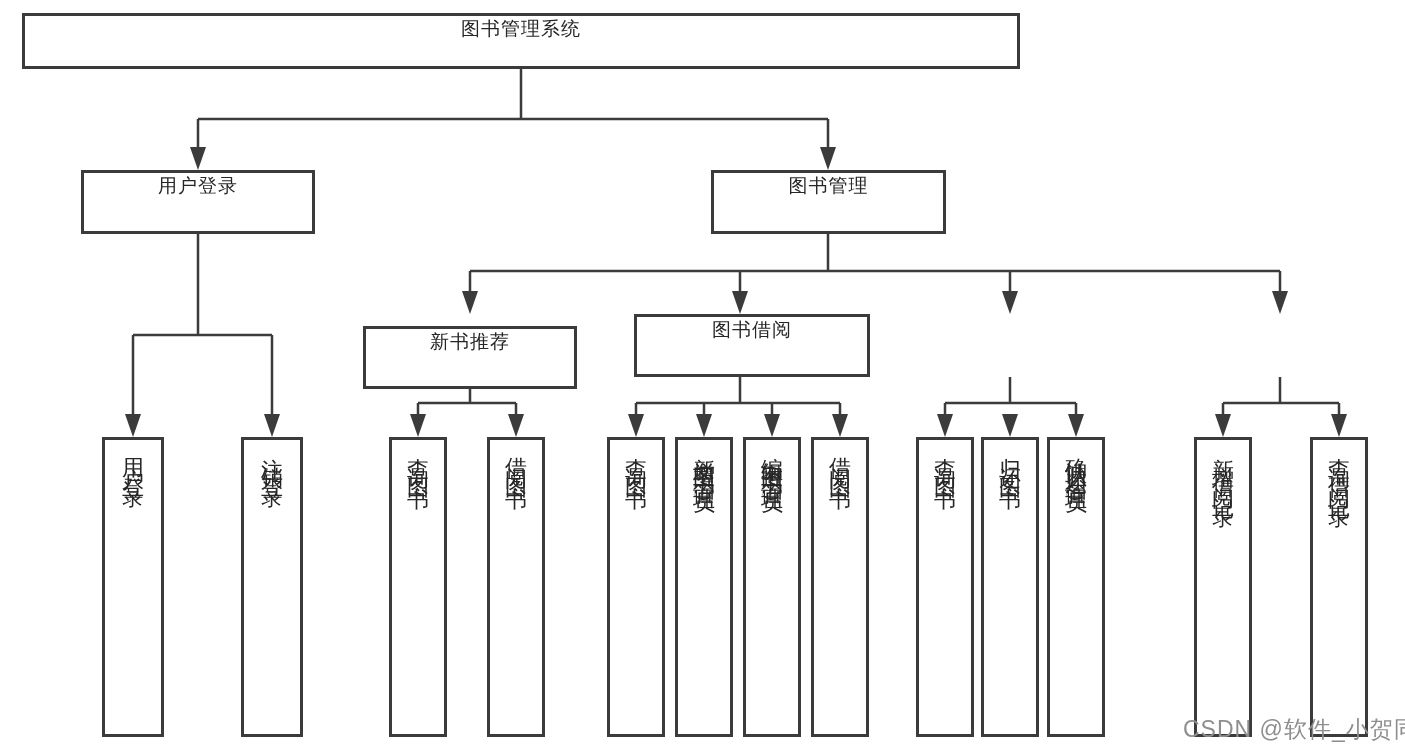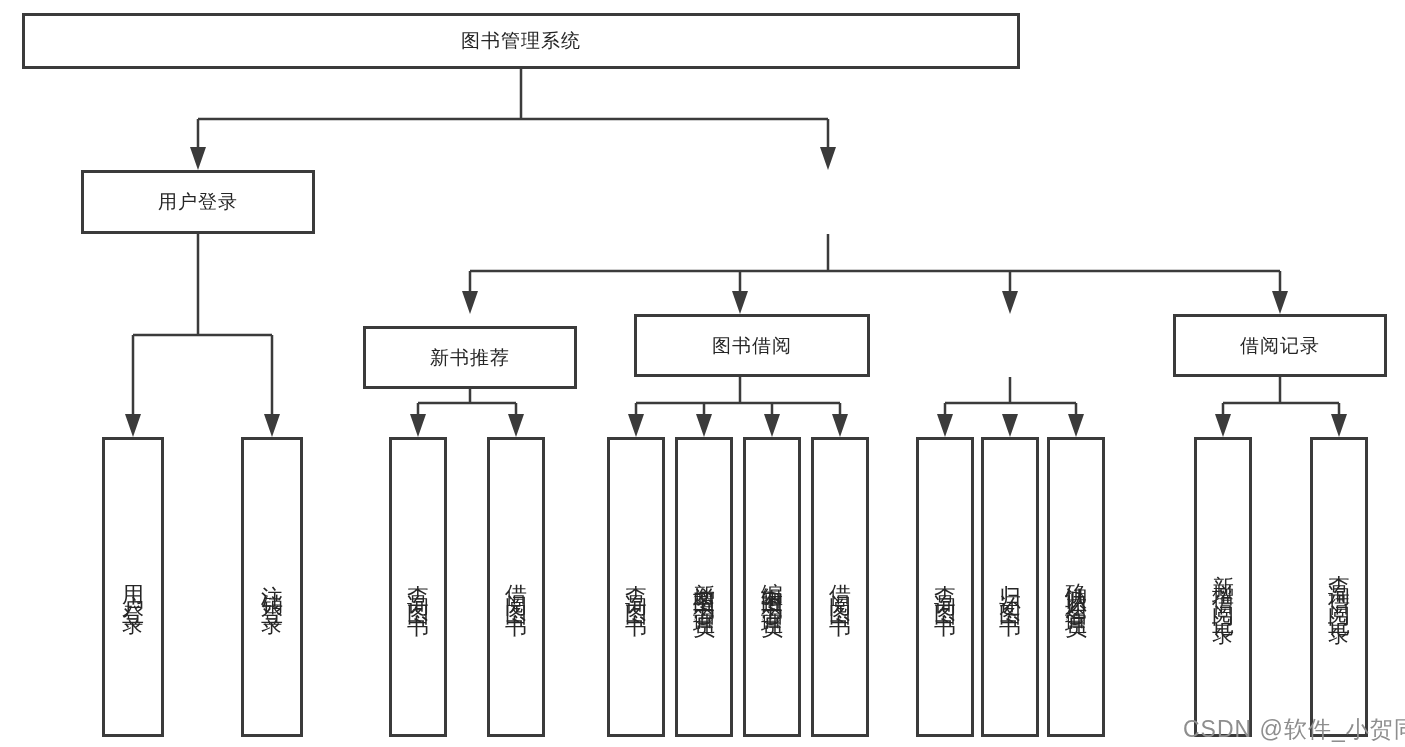--- a/index.html
+++ b/index.html
@@ -20,21 +20,20 @@
     left: 0;
     top: 0;
     z-index: 1;
   }
   .box {
     position: absolute;
     box-sizing: border-box;
     background: #ffffff;
     border: 3px solid #3b3b3b;
     display: flex;
-    align-items: center;
     justify-content: center;
     color: #262626;
     z-index: 2;
   }
   .hbox {
     font-size: 19px;
     letter-spacing: 1px;
     white-space: nowrap;
   }
   .vbox .vtext {
@@ -95,29 +94,29 @@
     </g>
   </svg>
 
   <div class="box hbox" style="left:22px;top:13px;width:998px;height:56px">
     <span>图书管理系统</span>
   </div>
 
   <div class="box hbox" style="left:81px;top:170px;width:234px;height:64px">
     <span>用户登录</span>
   </div>
+  <div class="box hbox" style="left:711px;top:170px;width:235px;height:64px">
+    <span>图书管理</span>
+  </div>
 
   <div class="box hbox" style="left:363px;top:326px;width:214px;height:63px">
     <span>新书推荐</span>
   </div>
   <div class="box hbox" style="left:634px;top:314px;width:236px;height:63px">
     <span>图书借阅</span>
-  </div>
-  <div class="box hbox" style="left:1173px;top:314px;width:214px;height:63px">
-    <span>借阅记录</span>
   </div>
 
   <div class="box vbox short" style="left:102px;top:437px;width:62px;height:300px">
     <span class="vtext">用户登录</span>
   </div>
   <div class="box vbox short" style="left:241px;top:437px;width:62px;height:300px">
     <span class="vtext">注销登录</span>
   </div>
 
   <div class="box vbox short" style="left:389px;top:437px;width:58px;height:300px">

